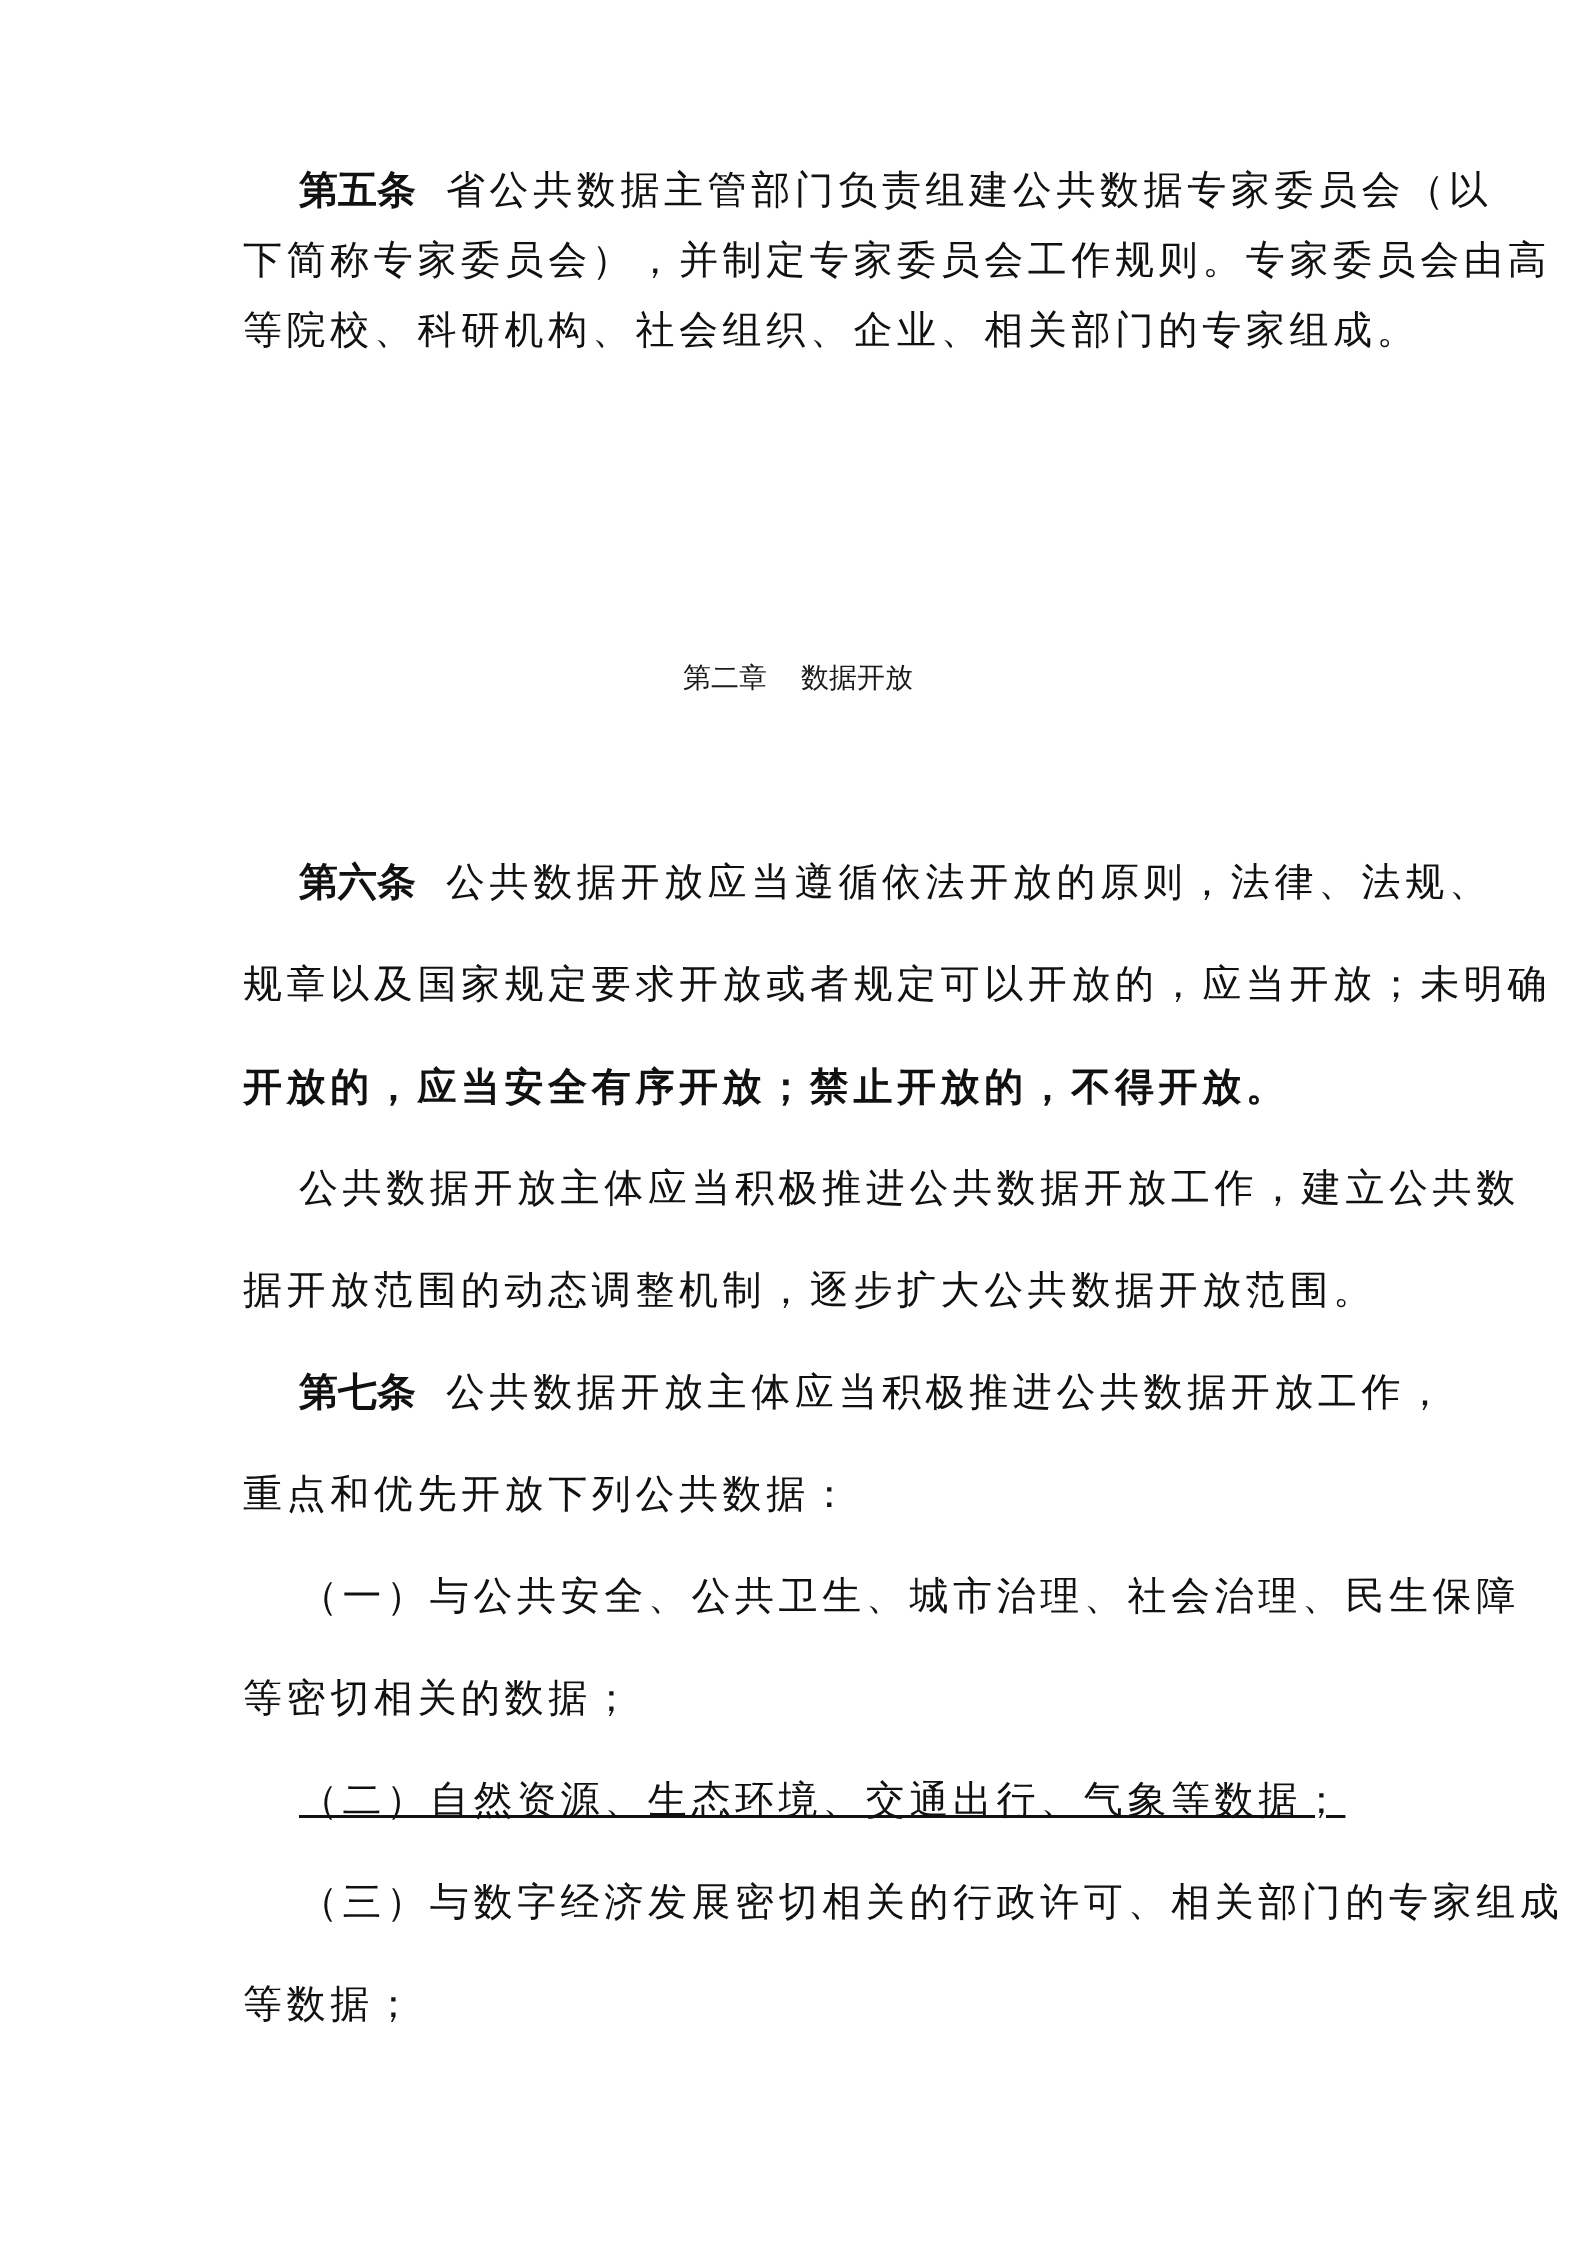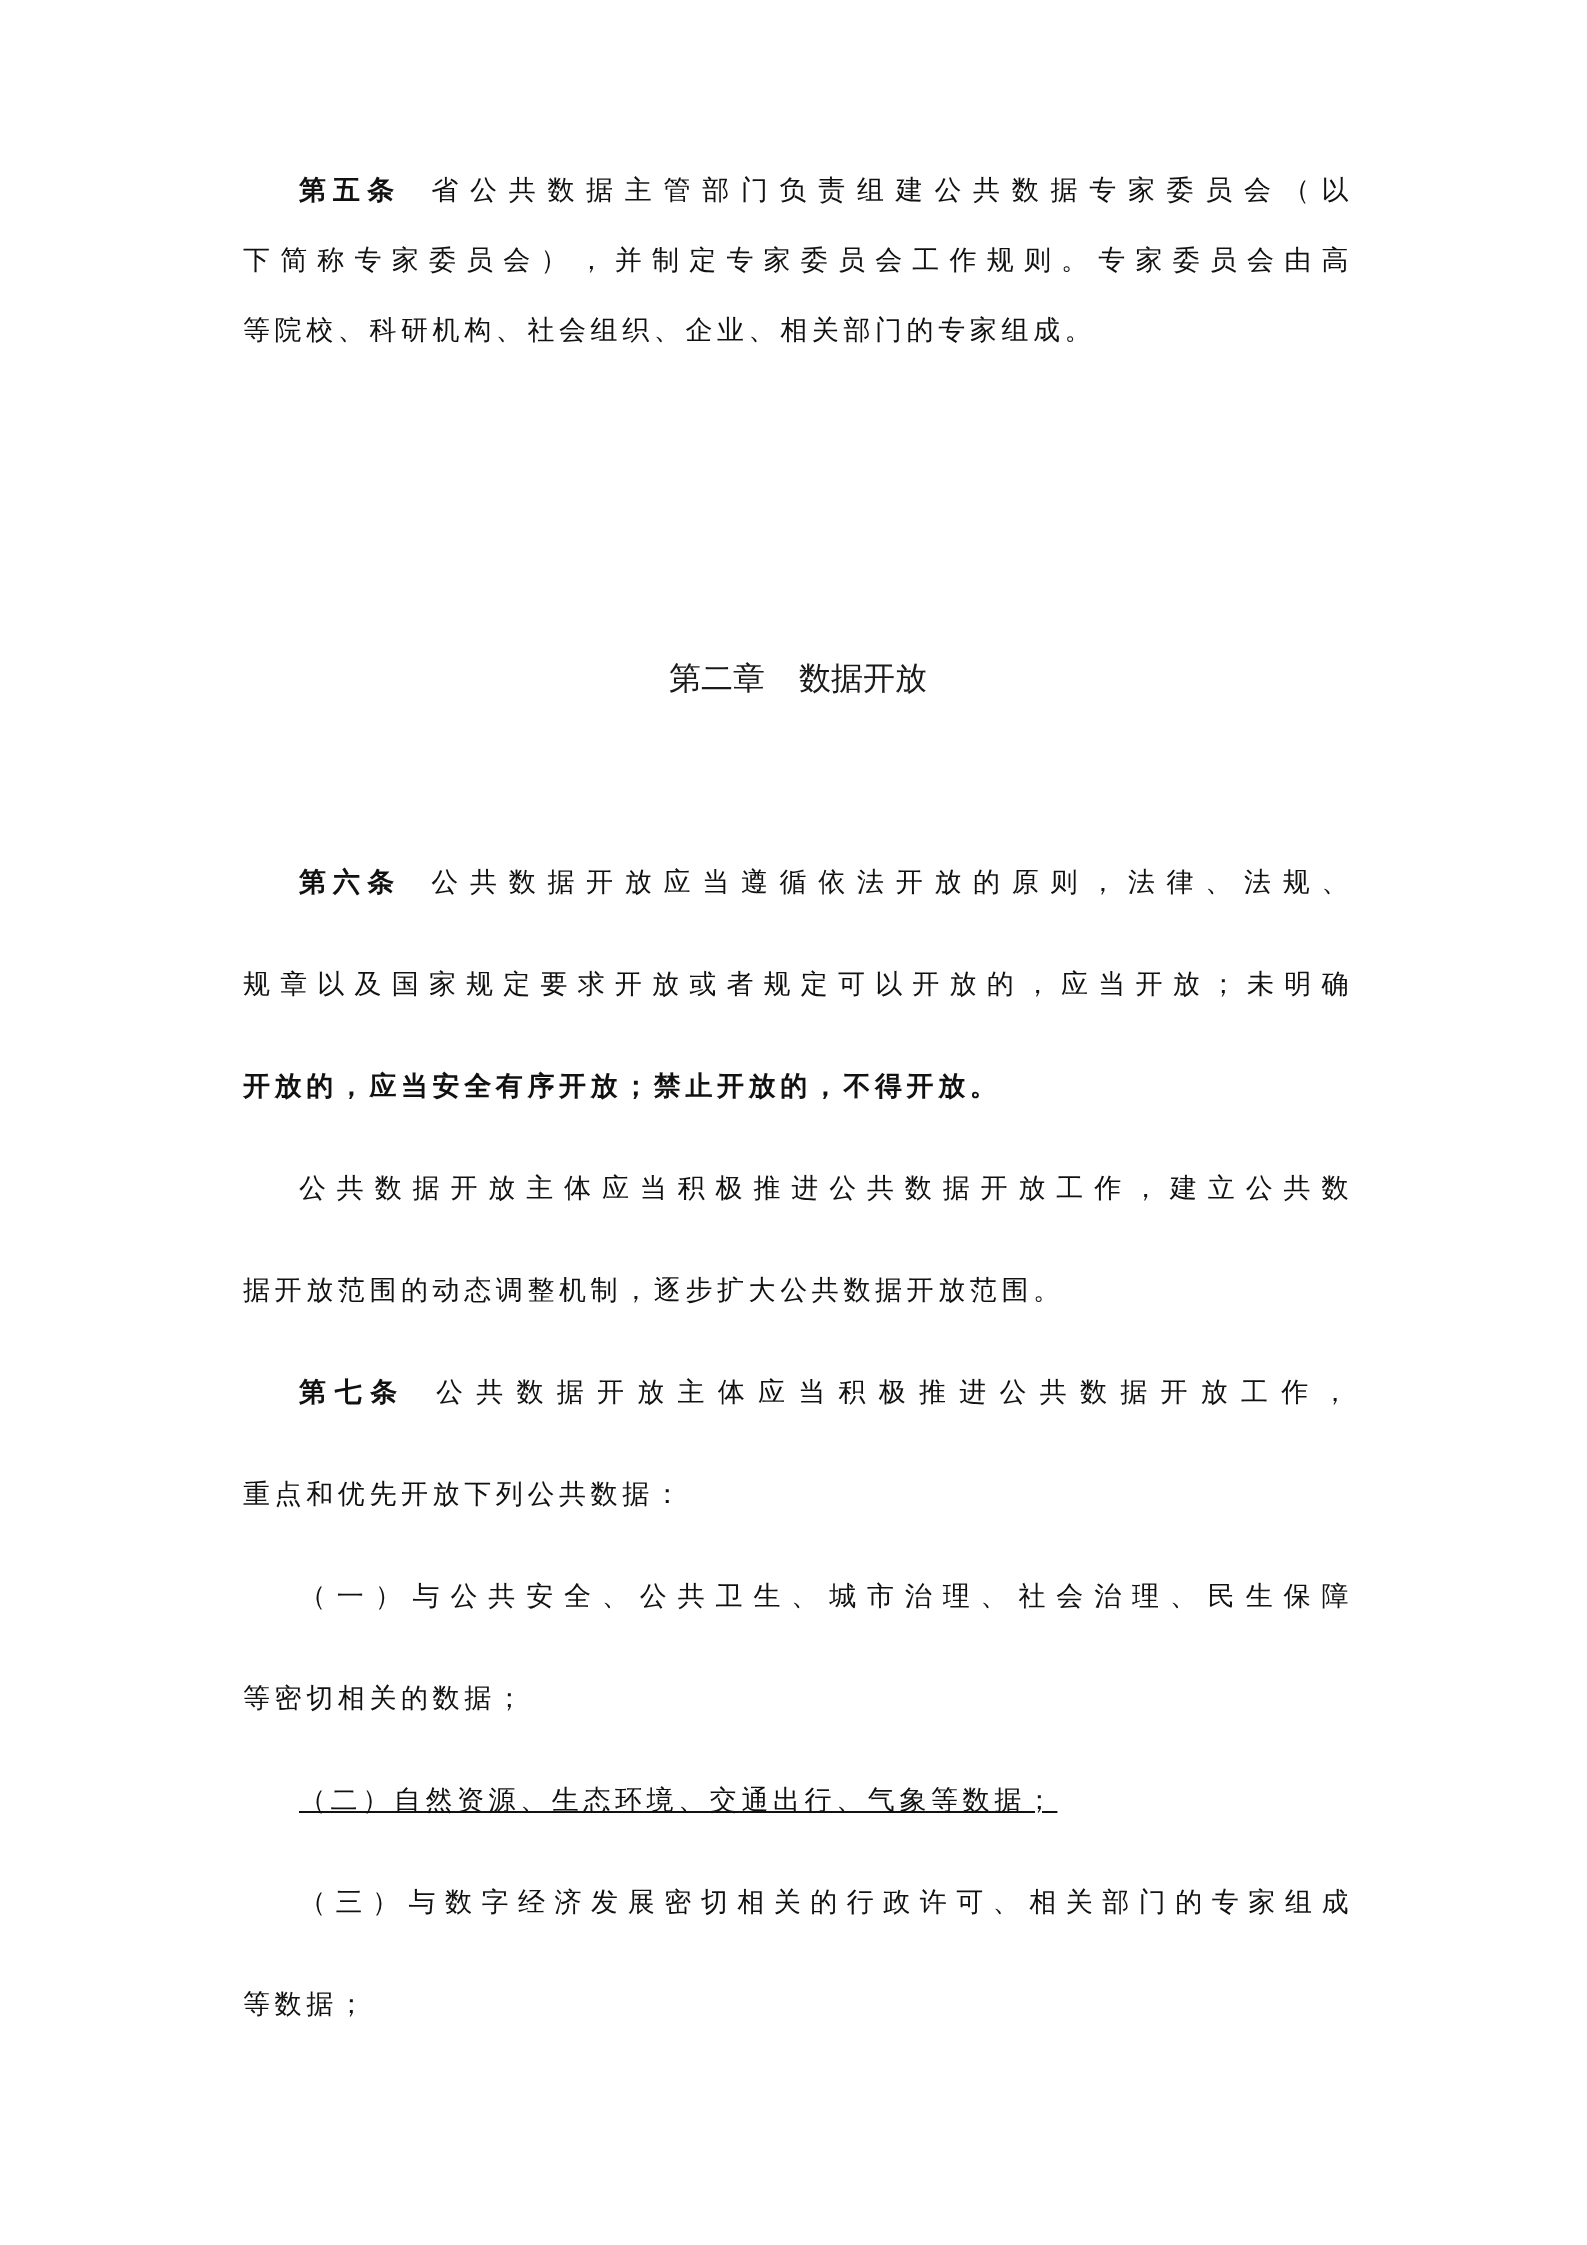--- a/index.html
+++ b/index.html
@@ -18,21 +18,21 @@
     .page {
       position: absolute;
       left: 243px;
       top: 0;
       width: 1110px;
     }
     .line {
       position: absolute;
       left: 0;
       width: 1110px;
-      font-size: 27px;
+      font-size: 39px;
       line-height: 40px;
       white-space: nowrap;
       letter-spacing: 4.6px;
       text-align: justify;
       text-align-last: justify;
     }
     .line.last {
       text-align-last: left;
     }
     .indent {
@@ -45,21 +45,21 @@
       letter-spacing: 0;
       margin-right: 30px;
     }
     .chapter {
       position: absolute;
       left: 0;
       width: 1110px;
       top: 658px;
       text-align: center;
       font-family: "DejaVu Sans", "Liberation Sans", sans-serif;
-      font-size: 32px;
+      font-size: 28px;
       line-height: 40px;
       color: #1a1a1a;
     }
     .chapter .gap { display: inline-block; width: 34px; }
   </style>
 </head>
 <body>
 
 <div class="page">
 

